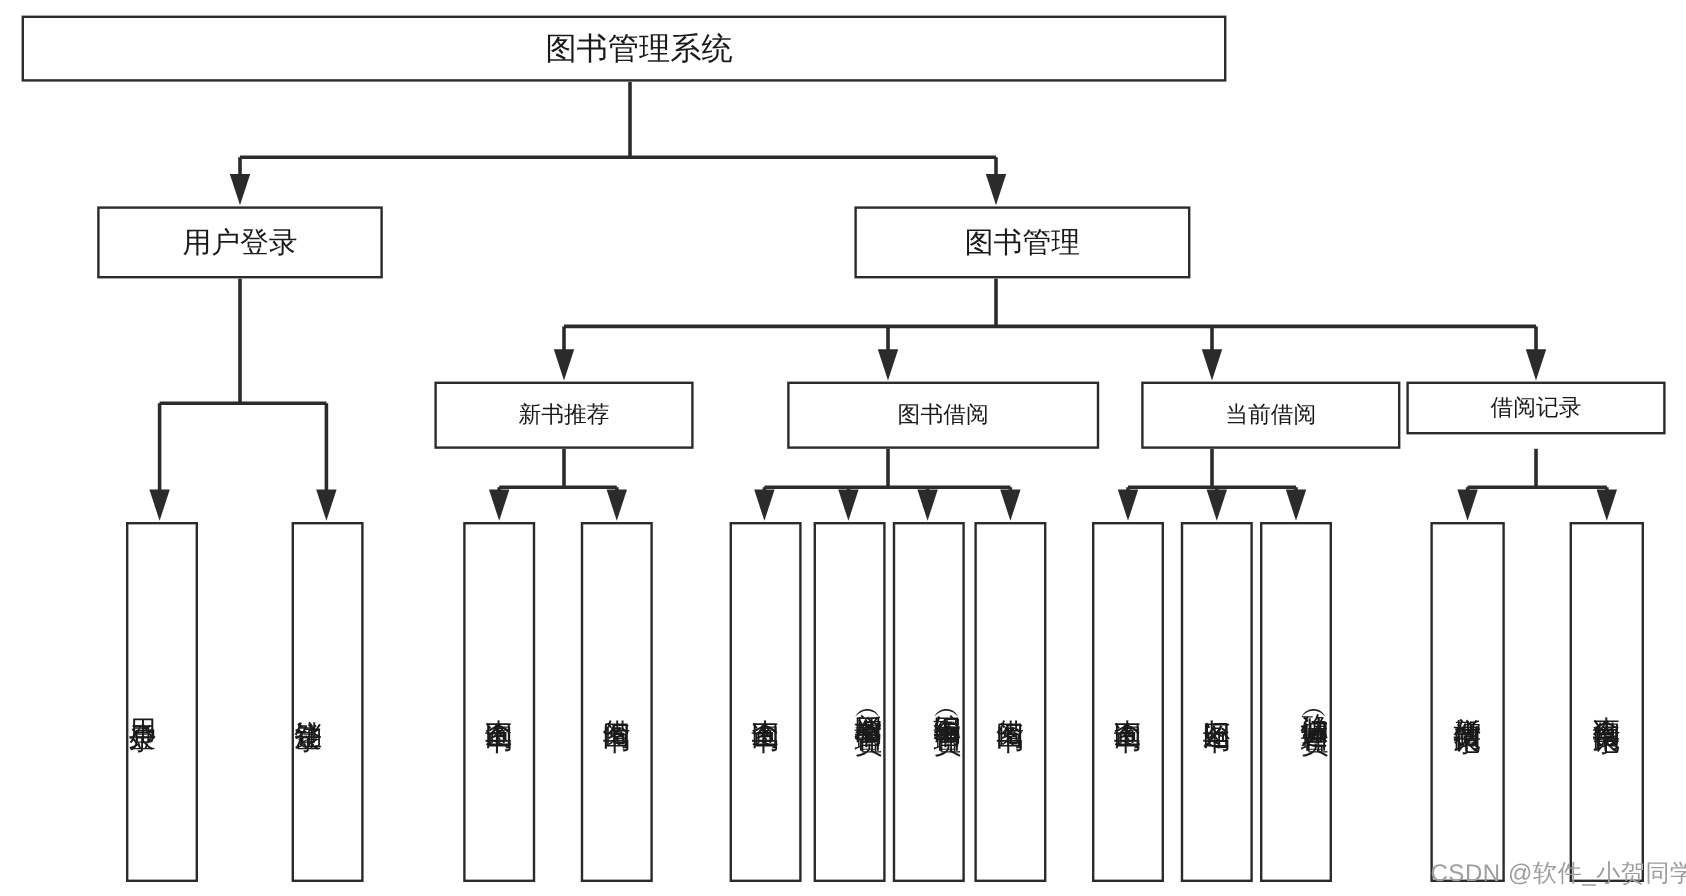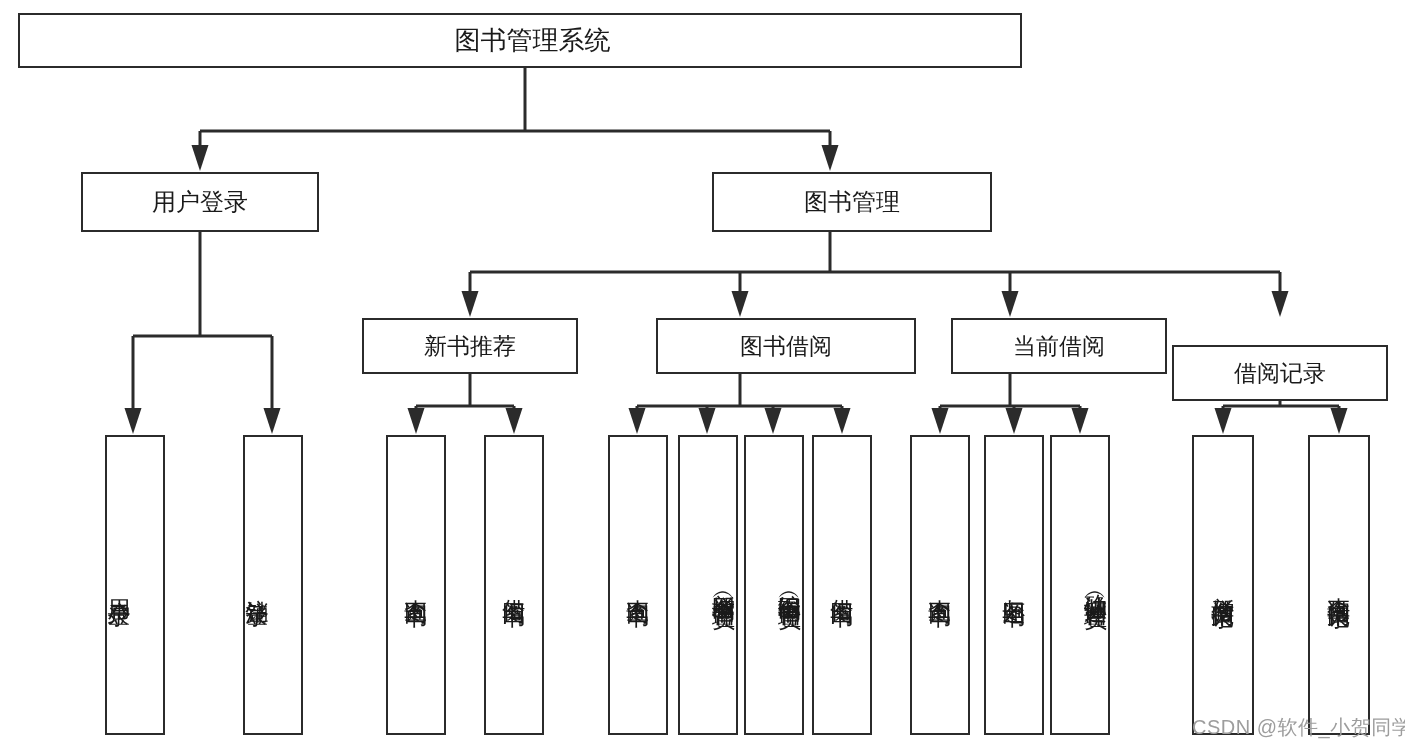--- a/index.html
+++ b/index.html
@@ -37,21 +37,21 @@
     justify-content: center;
     text-align: center;
   }
   .node.level-0 {
     font-size: 26px;
   }
   .node.level-1 {
     font-size: 24px;
   }
   .node.level-2 {
-    font-size: 23px;
+    font-size: 19px;
   }
   
   .node.leaf {
     writing-mode: vertical-rl;
     text-orientation: upright;
     font-size: 23px;
     line-height: 1.06;
     letter-spacing: 2px;
     padding: 6px 0;
   }
@@ -151,21 +151,21 @@
       </div>
       <div class="node level-2" style="left: 362px; top: 318px; width: 216px; height: 56px;">
         <span class="txt">新书推荐</span>
       </div>
       <div class="node level-2" style="left: 656px; top: 318px; width: 260px; height: 56px;">
         <span class="txt">图书借阅</span>
       </div>
       <div class="node level-2" style="left: 951px; top: 318px; width: 216px; height: 56px;">
         <span class="txt">当前借阅</span>
       </div>
-      <div class="node level-2" style="left: 1172px; top: 318px; width: 216px; height: 56px; margin-top: 27px;">
+      <div class="node level-2" style="left: 1172px; top: 318px; width: 216px; height: 44px;">
         <span class="txt">借阅记录</span>
       </div>
       <div class="node level-3 leaf align-bottom" style="left: 105px; top: 435px; width: 60px; height: 300px;">
         <span class="txt">用户登录</span>
       </div>
       <div class="node level-3 leaf align-bottom" style="left: 243px; top: 435px; width: 60px; height: 300px;">
         <span class="txt">注销登录</span>
       </div>
       <div class="node level-3 leaf align-center" style="left: 386px; top: 435px; width: 60px; height: 300px;">
         <span class="txt">查询图书</span>

